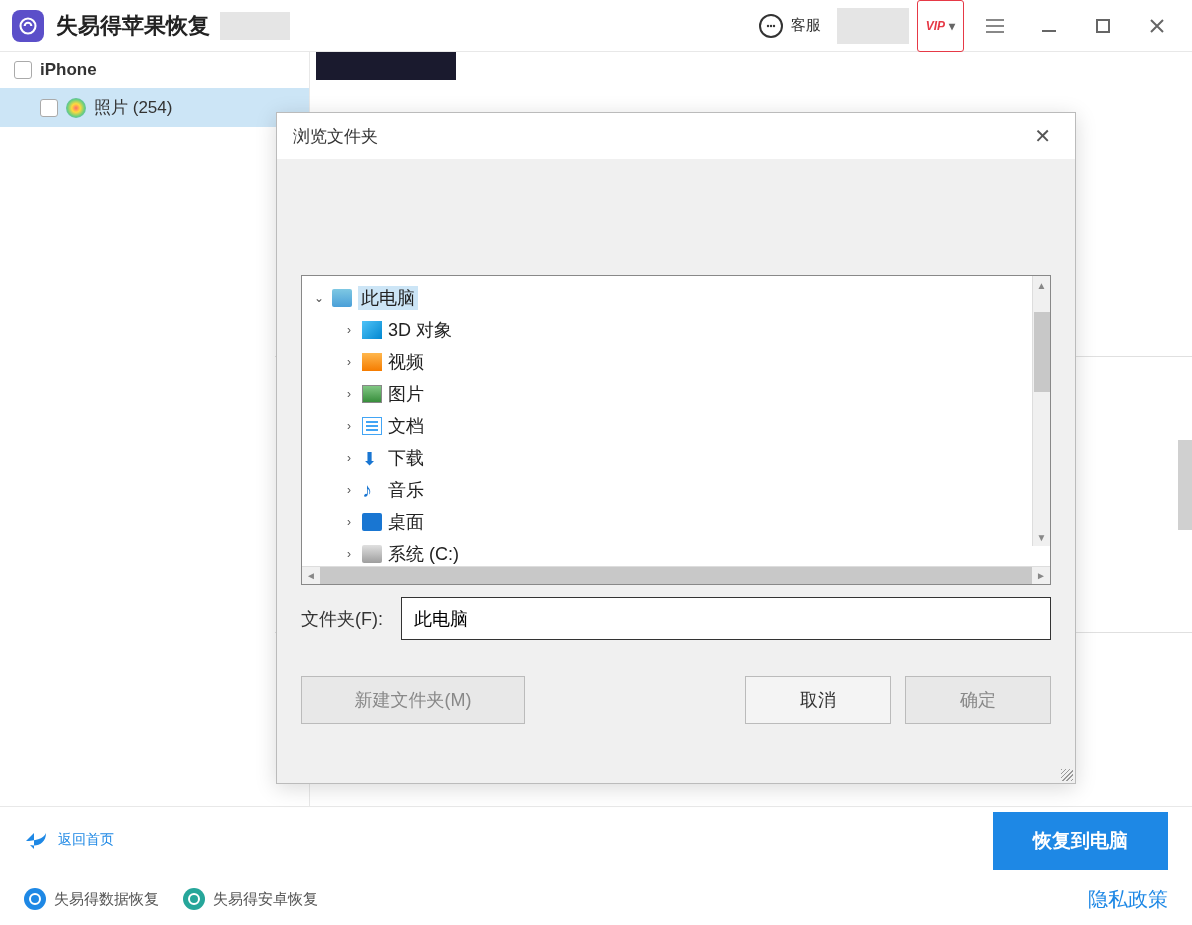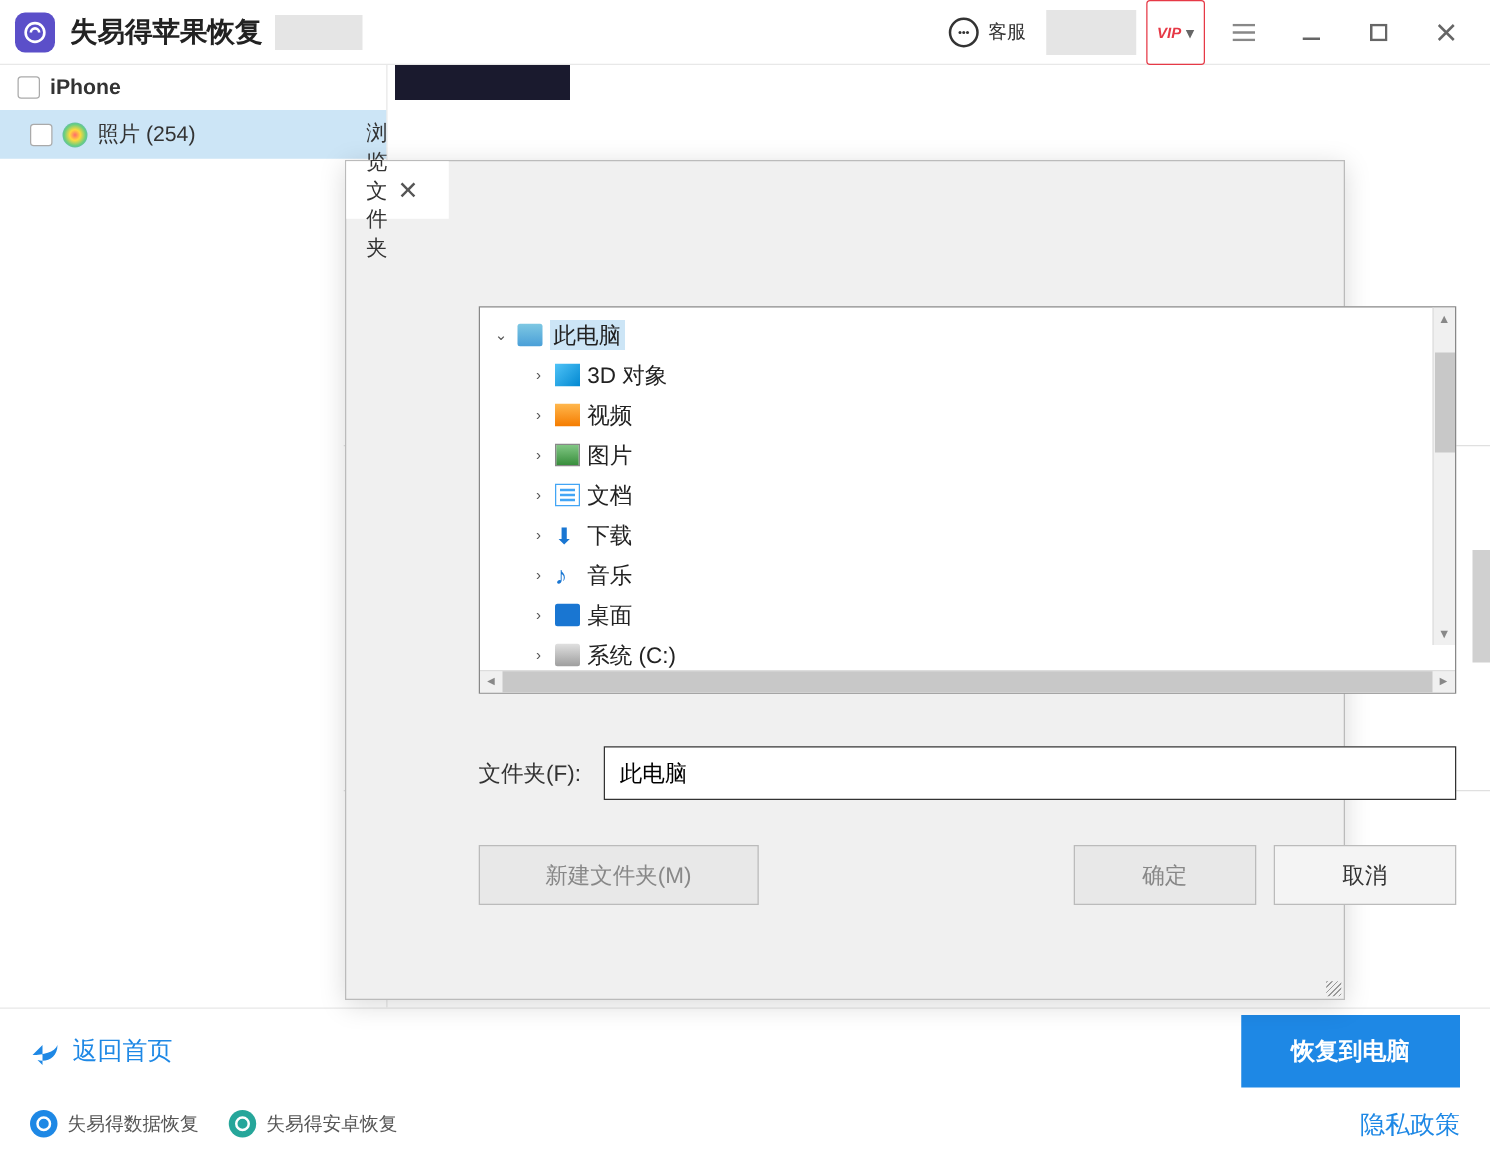--- a/index.html
+++ b/index.html
@@ -18,48 +18,48 @@
 .vip-badge { border: 1.5px solid #e63946; color: #e63946; font-size: 12px; font-style: italic; font-weight: bold; padding: 18px 8px; border-radius: 3px; display: flex; align-items: center; gap: 4px; }
 .vip-badge::after { content: "▾"; font-style: normal; color: #666; }
 .win-btn { width: 46px; height: 36px; display: flex; align-items: center; justify-content: center; color: #555; font-size: 16px; cursor: pointer; }
 
 
 .main-area { display: flex; height: 754px; }
 .sidebar { width: 310px; border-right: 1px solid #e8e8e8; }
 .sb-item { display: flex; align-items: center; padding: 8px 12px; font-size: 17px; color: #333; gap: 8px; }
 .sb-item.pad { padding-left: 14px; }
 .sb-item.sel { background: #cce5f6; }
-.sb-item.indent { padding-left: 24px; }
+.sb-item.indent { padding-left: 40px; }
 .chk { width: 18px; height: 18px; border: 1.5px solid #aaa; border-radius: 3px; background: #fff; flex-shrink: 0; }
 .photos-ico { width: 20px; height: 20px; background: radial-gradient(circle, #ff6b6b 0%, #ffd93d 30%, #6bcf7f 60%, #4d96ff 100%); border-radius: 50%; flex-shrink: 0; }
 
 
 .content { flex: 1; position: relative; }
 .thumb { width: 140px; height: 28px; background: #1a1a2e; margin: 0 0 0 6px; }
 
 
 .bottom-bar { height: 68px; border-top: 1px solid #e8e8e8; display: flex; align-items: center; padding: 0 24px; }
-.back-link { display: flex; align-items: flex-end; gap: 10px; color: #1e88e5; font-size: 20px; cursor: pointer; }
+.back-link { display: flex; align-items: flex-start; gap: 10px; color: #1e88e5; font-size: 14px; cursor: pointer; }
 .back-link svg { width: 24px; height: 20px; fill: #1e88e5; }
 .recover-btn { margin-left: auto; background: #1e88e5; color: #fff; font-size: 19px; font-weight: bold; padding: 16px 40px; border: none; cursor: pointer; }
 
 
 .footer { height: 50px; display: flex; align-items: center; padding: 0 24px; gap: 24px; }
 .footer-link { display: flex; align-items: center; gap: 8px; font-size: 15px; color: #555; cursor: pointer; }
 .footer-ico { width: 22px; height: 22px; border-radius: 50%; display: flex; align-items: center; justify-content: center; }
 .footer-ico.blue { background: #1e88e5; }
 .footer-ico.teal { background: #26a69a; }
 .footer-ico svg { width: 14px; height: 14px; fill: #fff; }
 .privacy { margin-left: auto; color: #1e88e5; font-size: 20px; cursor: pointer; }
 
 
 .right-scroll { position: absolute; right: 0; top: 440px; width: 14px; height: 90px; background: #d0d0d0; }
 
 
-.dialog { position: absolute; left: 276px; top: 128px; width: 800px; height: 672px; background: #f0f0f0; border: 1px solid #bbb; box-shadow: 0 4px 20px rgba(0,0,0,0.15); display: flex; }
+.dialog { position: absolute; left: 276px; top: 112px; width: 800px; height: 672px; background: #f0f0f0; border: 1px solid #bbb; box-shadow: 0 4px 20px rgba(0,0,0,0.15); display: flex; flex-direction: column; }
 .dlg-header { height: 46px; background: #fff; display: flex; align-items: center; padding: 0 16px; font-size: 17px; color: #333; }
 .dlg-close { margin-left: auto; font-size: 20px; color: #555; cursor: pointer; padding: 4px 8px; }
 .dlg-body { flex: 1; padding: 116px 24px 20px; display: flex; flex-direction: column; }
 
 .tree-box { border: 1px solid #888; background: #fff; height: 310px; display: flex; flex-direction: column; }
 .tree-scroll { flex: 1; overflow: hidden; position: relative; padding: 6px 0; }
 .tree-item { display: flex; align-items: center; height: 32px; font-size: 18px; color: #222; padding-left: 10px; gap: 6px; cursor: pointer; }
 .tree-item.selected .ti-label { background: #cce5f6; padding: 0 3px; }
 .tree-arrow { width: 14px; display: inline-flex; justify-content: center; color: #555; font-size: 12px; }
 .tree-item.child { padding-left: 40px; }
@@ -76,21 +76,21 @@
 .ti-icon.desktop { background:#1976d2; border-radius:2px; }
 .ti-icon.drive { background: linear-gradient(#e0e0e0, #9e9e9e); border-radius:2px; }
 
 .tree-vscroll { position: absolute; right: 0; top: 0; bottom: 20px; width: 18px; background: #f0f0f0; border-left: 1px solid #ddd; }
 .tree-vscroll .arrow { height: 18px; display:flex; align-items:center; justify-content:center; font-size:10px; color:#888; }
 .tree-vscroll .thumb { position:absolute; top:36px; left:1px; right:1px; height:80px; background:#c8c8c8; margin:0; }
 .tree-hscroll { height: 18px; background:#f0f0f0; border-top:1px solid #ddd; display:flex; align-items:center; }
 .tree-hscroll .arrow { width:18px; text-align:center; font-size:10px; color:#888; }
 .tree-hscroll .track { flex:1; height:100%; background:#c8c8c8; margin:0; }
 
-.folder-row { display: flex; align-items: center; gap: 18px; margin-top: 42px; }
+.folder-row { display: flex; align-items: center; gap: 18px; margin-top: 12px; }
 .folder-label { font-size: 18px; color: #333; }
 .folder-input { flex: 1; border: 1.5px solid #333; padding: 10px 12px; font-size: 18px; background: #fff; }
 
 .dlg-buttons { display: flex; gap: 14px; margin-top: 36px; }
 .dlg-btn { width: 224px; height: 48px; border: 1px solid #bbb; background: #e8e8e8; font-size: 18px; color: #888; cursor: pointer; }
 .dlg-btn.spacer { flex:1; border:none; background:none; cursor:default; }
 .dlg-btn.cancel { width: 146px; color: #333; background: #f4f4f4; }
 .dlg-btn.ok { width: 146px; }
 .dlg-resize { position:absolute; right:2px; bottom:2px; width:12px; height:12px; background: repeating-linear-gradient(135deg, #999 0 1px, transparent 1px 3px); }
 
@@ -266,18 +266,18 @@
     </div>
 
     <div class="folder-row">
       <span class="folder-label">文件夹(F):</span>
       <input class="folder-input" value="此电脑" style="">
     </div>
 
     <div class="dlg-buttons">
       <button class="dlg-btn">新建文件夹(M)</button>
       <div class="dlg-btn spacer"></div>
+      <button class="dlg-btn cancel">取消</button>
       <button class="dlg-btn ok">确定</button>
-      <button class="dlg-btn cancel">取消</button>
     </div>
   </div>
   <div class="dlg-resize"></div>
 </div>
 
 </body></html>

